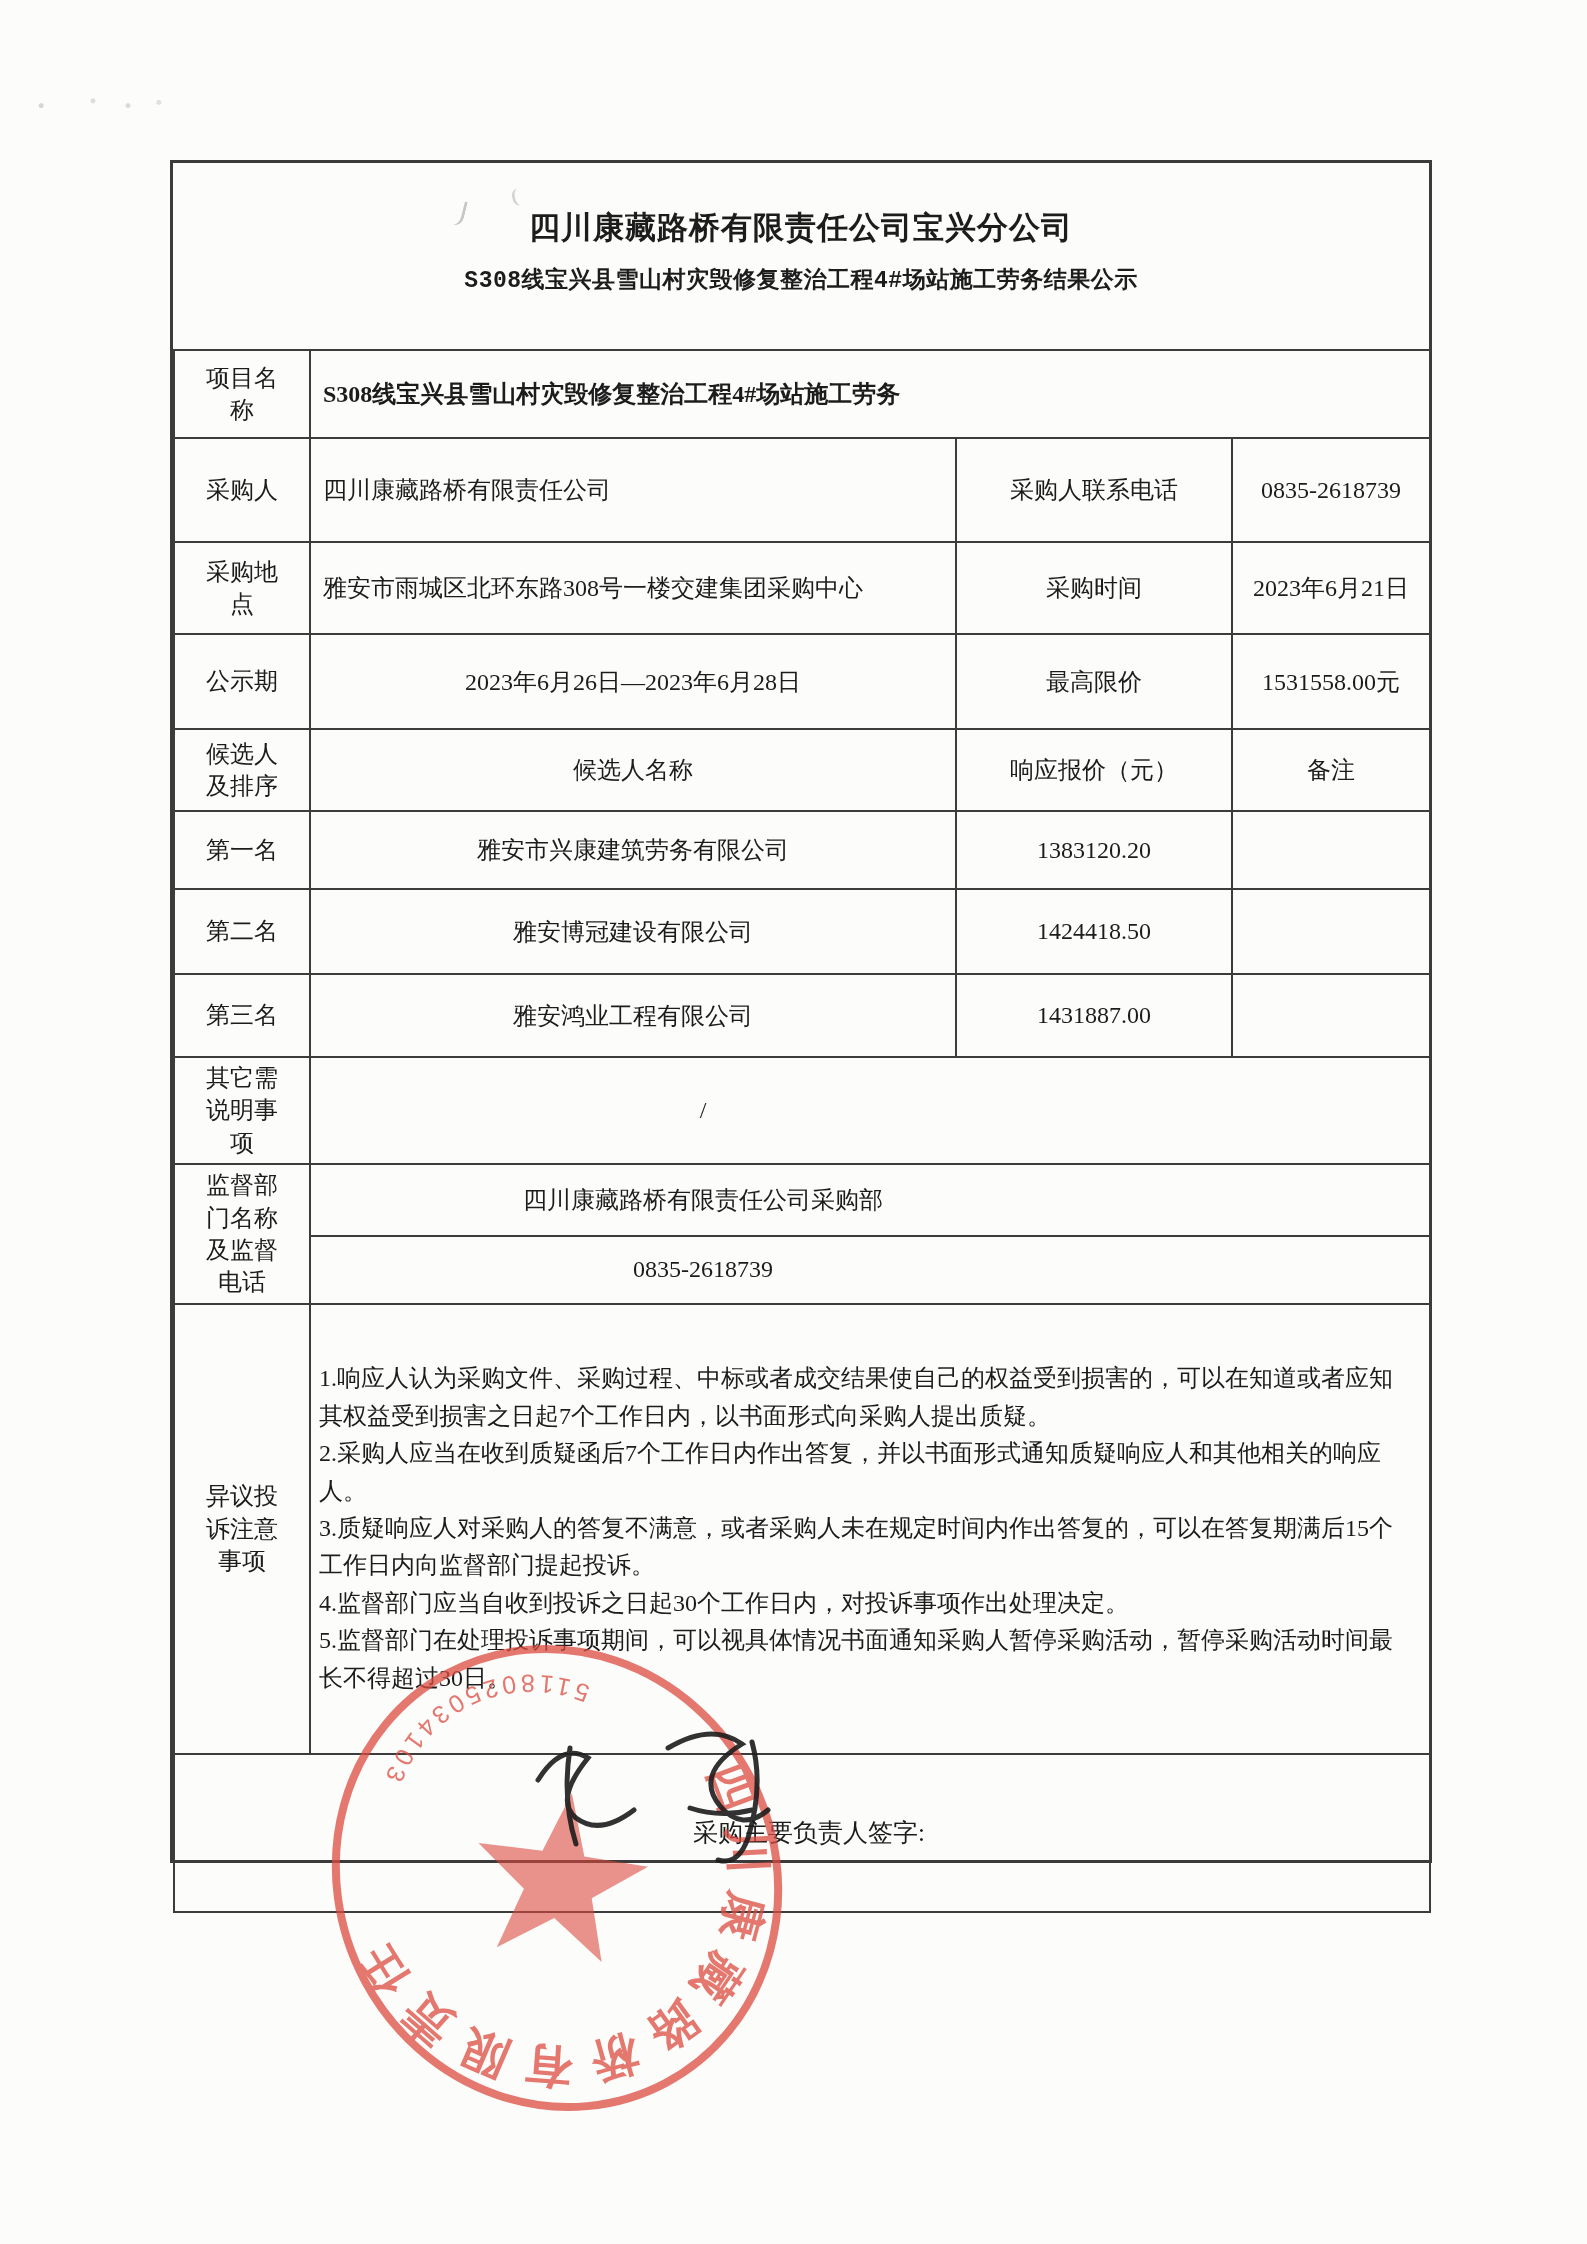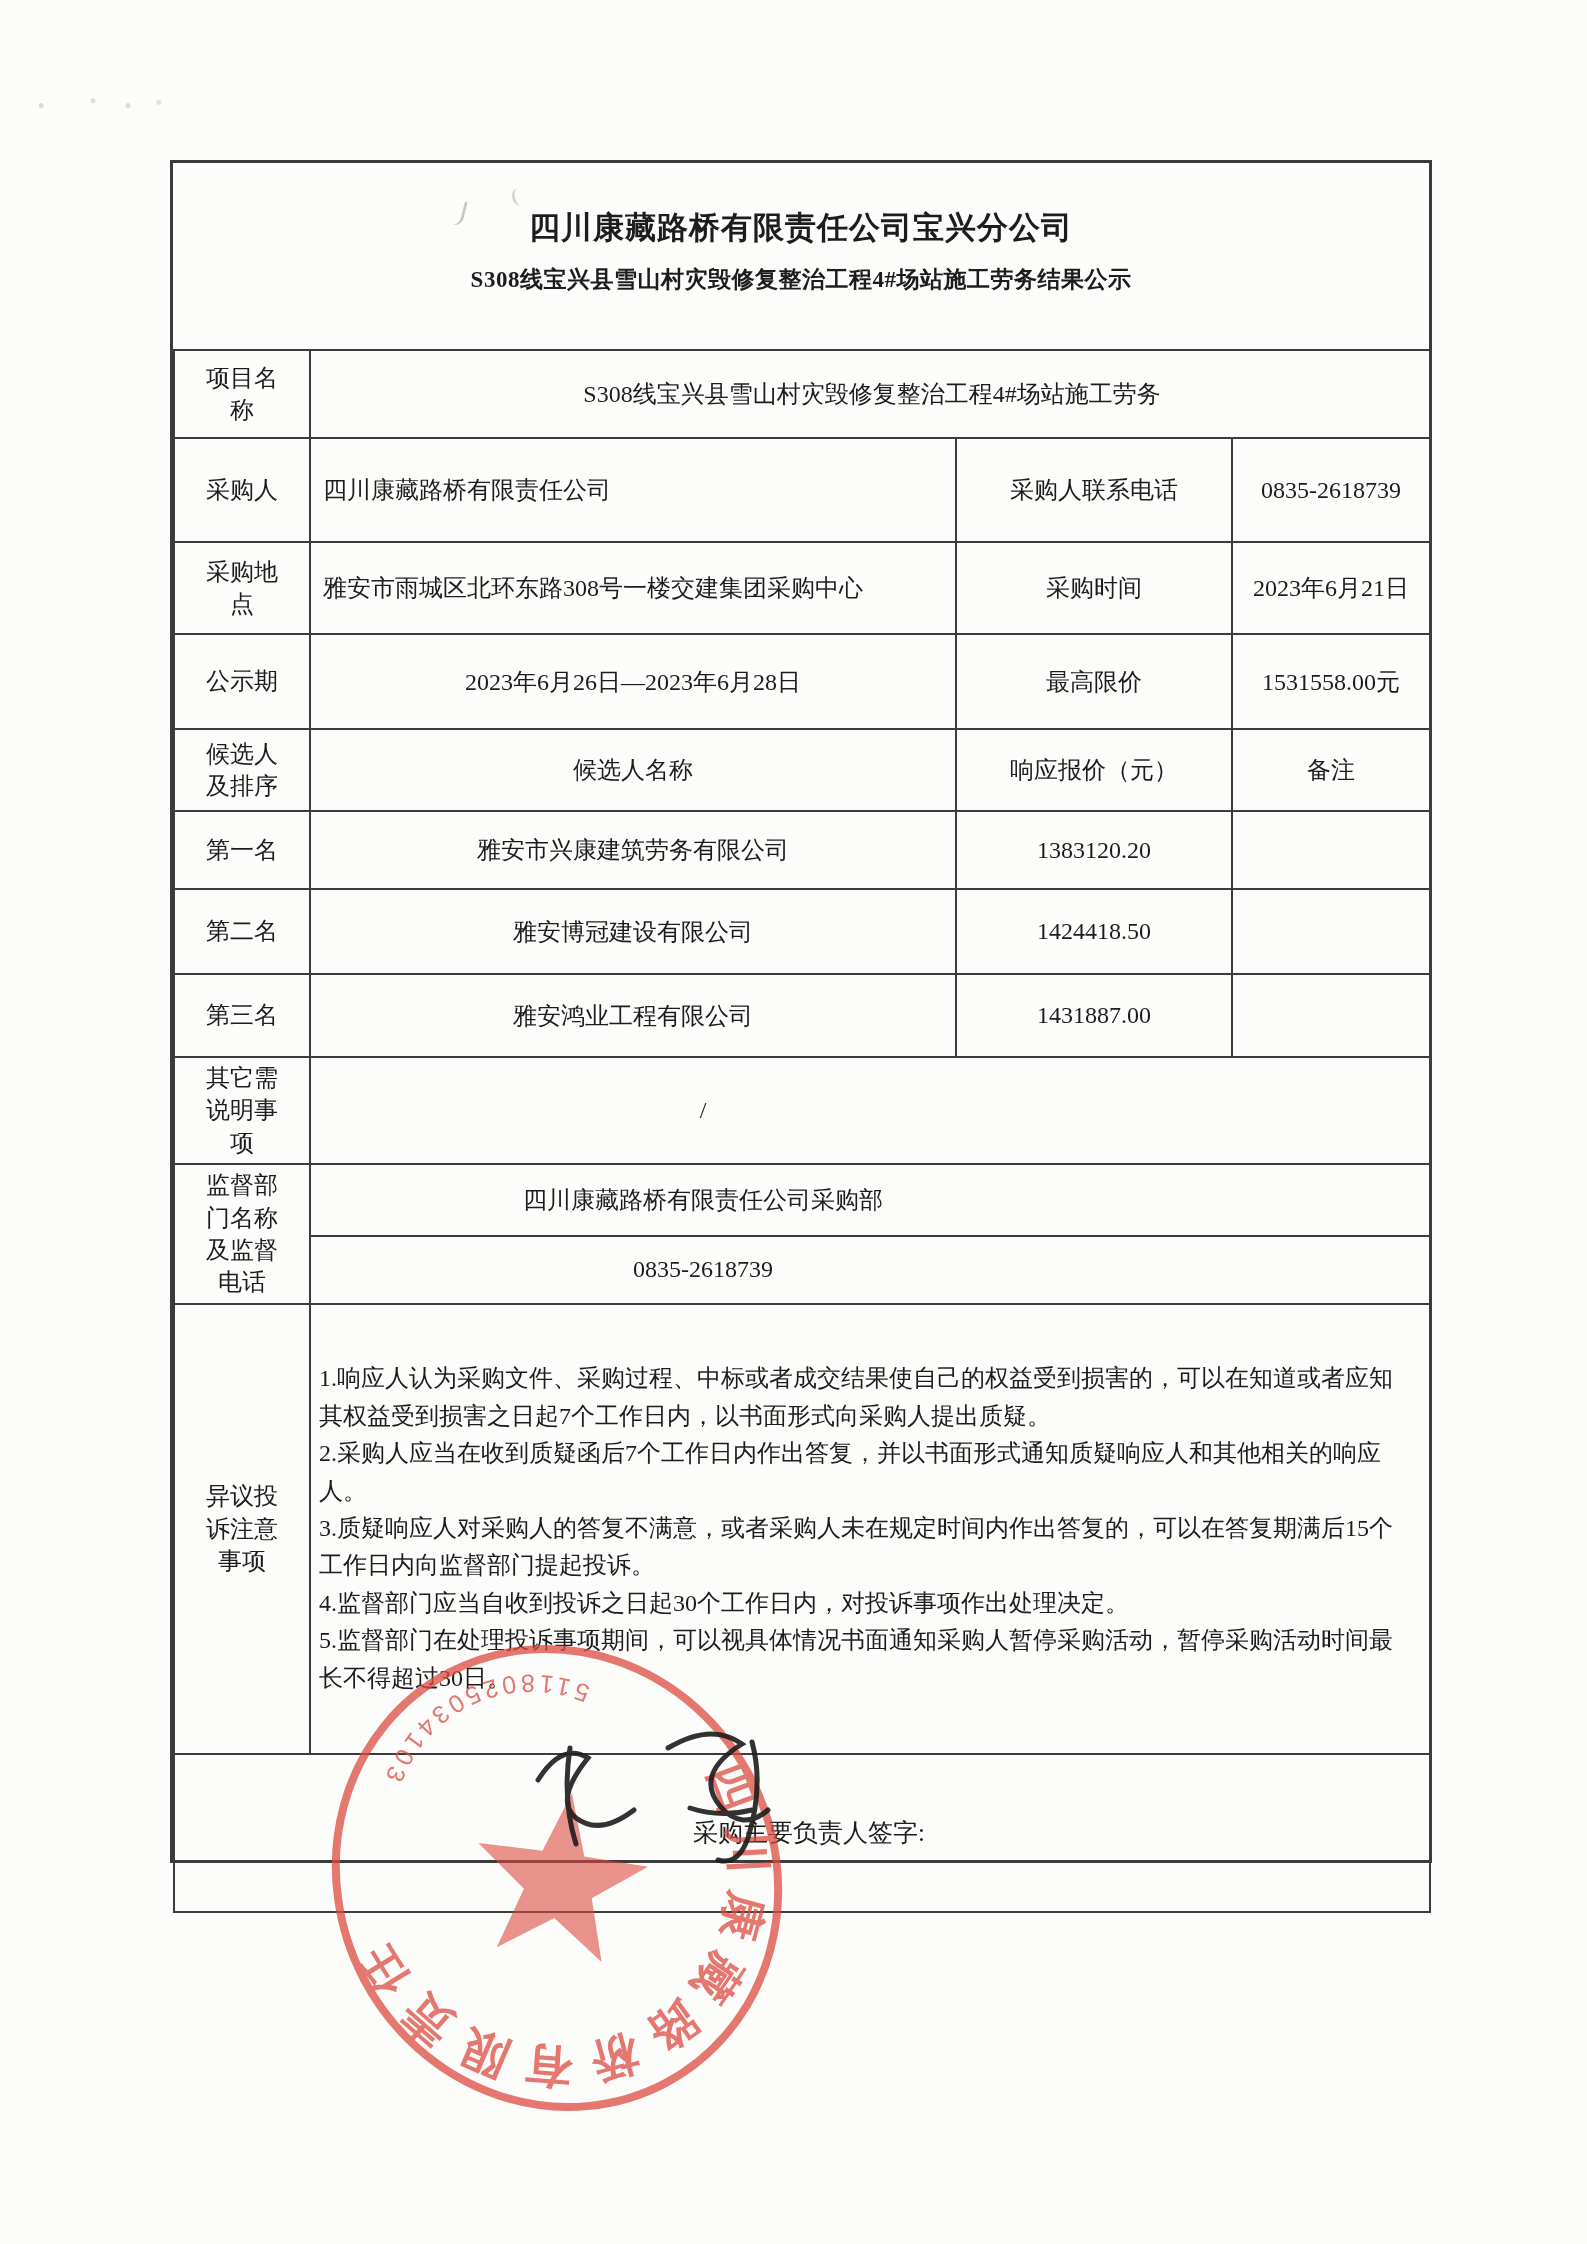--- a/index.html
+++ b/index.html
@@ -31,38 +31,38 @@
     transform:rotate(-12deg); opacity:.4;
   }
 
   .doc-box {
     position:absolute; left:170px; top:160px;
     width:1262px; height:1703px;
     border:3px solid #3b3b3b;
     box-sizing:border-box;
   }
   .titles { padding-top:44px; text-align:center;
-    font-family:Liberation Serif, serif; font-weight:bold; }
+    font-family:Liberation Mono, monospace; font-weight:bold; }
   .title-1 { font-size:31px; letter-spacing:1px; }
   .title-2 { font-size:23px; margin-top:15px; letter-spacing:0.5px; }
 
   table.grid {
     position:absolute; left:0; top:186px;
     width:100%; table-layout:fixed; border-collapse:collapse;
   }
   table.grid td {
     border:2px solid #3c3c3c;
     font-size:24px; vertical-align:middle;
     overflow:hidden;
   }
   td.lab { text-align:center; padding:4px 28px; line-height:1.35; }
   td.cl  { text-align:left; padding:4px 8px 4px 12px; }
   td.cc  { text-align:center; padding:4px 6px; }
   td.cc-off { text-align:center; padding:4px 340px 4px 6px; } 
-  td.strong { font-weight:400;text-align:center; }
+  td.strong { font-weight:700; }
   td.notice {
     text-align:left; font-size:21.5px; line-height:1.56; padding:10px 14px 10px 8px;
   }
   .notice div { margin:0; }
   td.sign-row { border-left:2px solid #3c3c3c; }
   .sign-line { display:flex; align-items:center; padding-left:14px; font-size:25px;justify-content:center; }
 
   .stamp {
     position:absolute; left:322px; top:1628px; width:470px; height:500px;
     pointer-events:none; opacity:.88;

